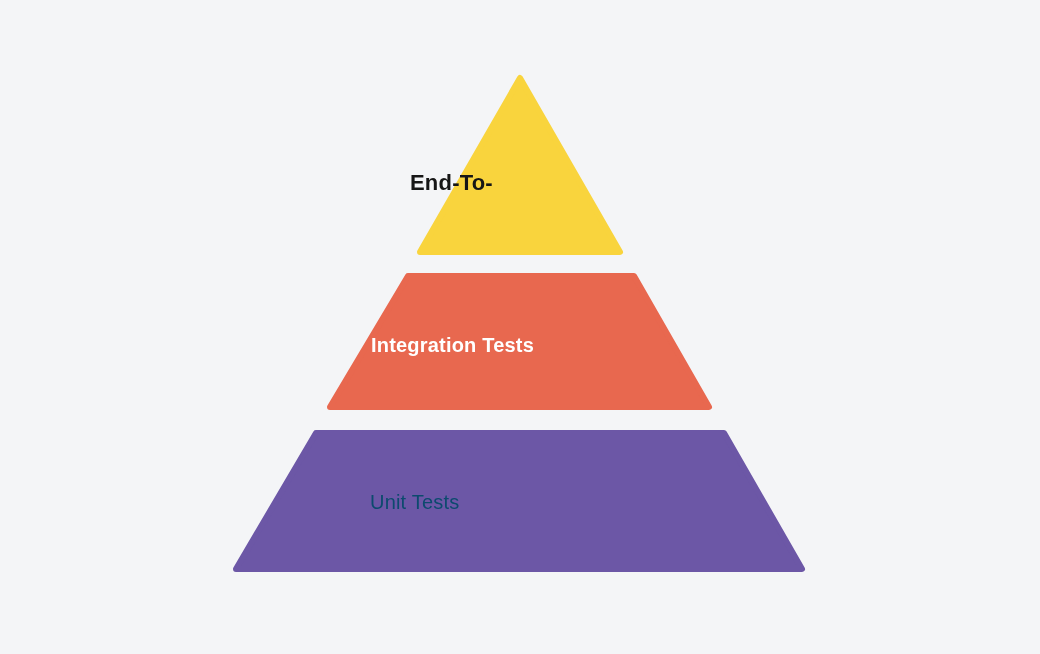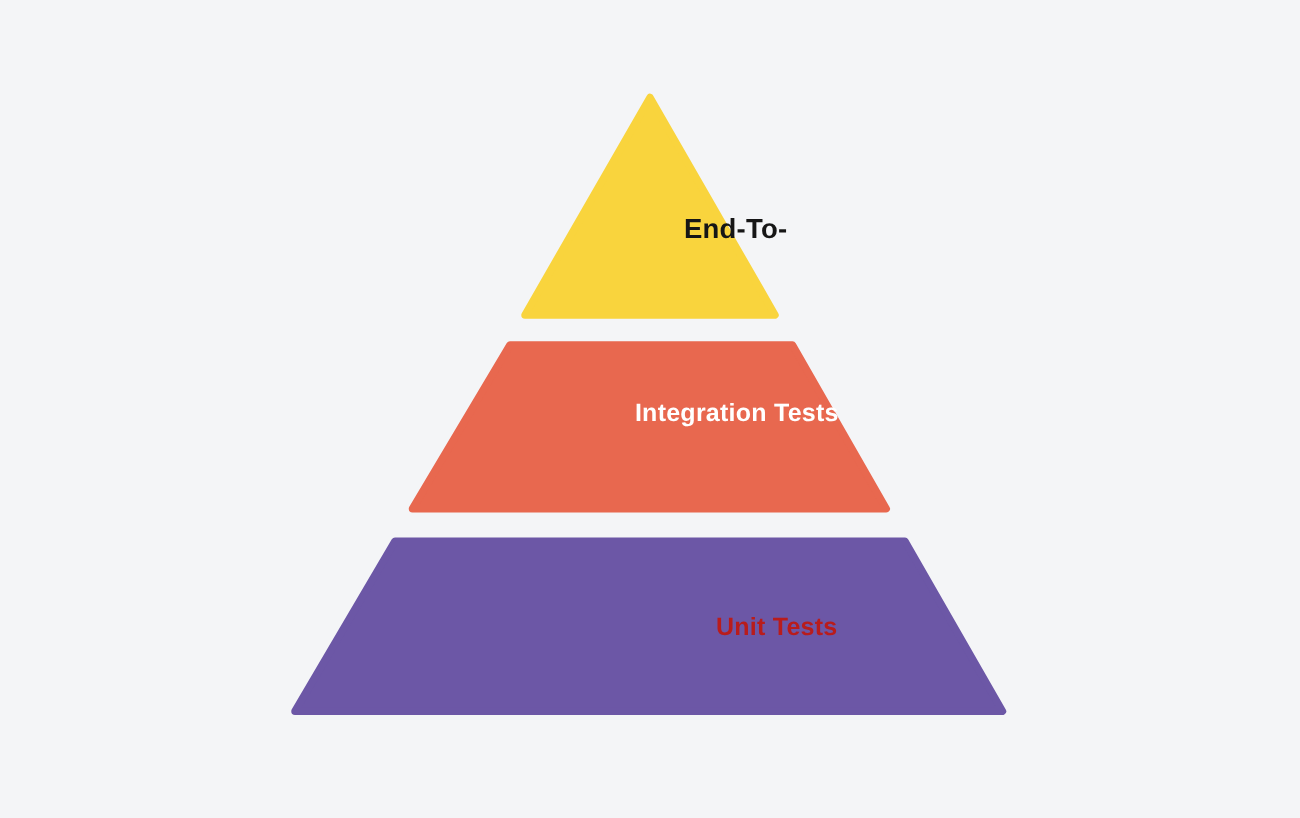--- a/index.html
+++ b/index.html
@@ -16,48 +16,48 @@
     background: #F4F5F7;
     overflow: hidden;
   }
   .pyramid-svg {
     position: absolute;
     top: 0;
     left: 0;
   }
   .level-label {
     position: absolute;
-    text-align: right;
+    text-align: left;
     pointer-events: none;
     letter-spacing: 0.2px;
   }
   .label-e2e {
     left: 410px;
     top: 168px;
     width: 220px;
     font-size: 22px;
     font-weight: 700;
     line-height: 30px;
     color: #161616;
   }
   .label-integration {
     left: 371px;
-    top: 320px;
+    top: 334px;
     width: 300px;
     font-size: 20px;
     font-weight: 600;
     color: #FFFFFF;
   }
   .label-unit {
     left: 370px;
     top: 491px;
     width: 300px;
     font-size: 20px;
-    font-weight: 700;
-    color: #b91c1c;
+    font-weight: 400;
+    color: #0c4a6e;
   }
 </style>
 </head>
 <body>
 
 <div class="canvas">
 
   <svg class="pyramid-svg" width="1040" height="654" viewBox="0 0 1040 654">
 
     <polygon points="520,78 620,252 420,252" stroke-width="6" stroke-linejoin="round" fill="#F9D43D"></polygon>

